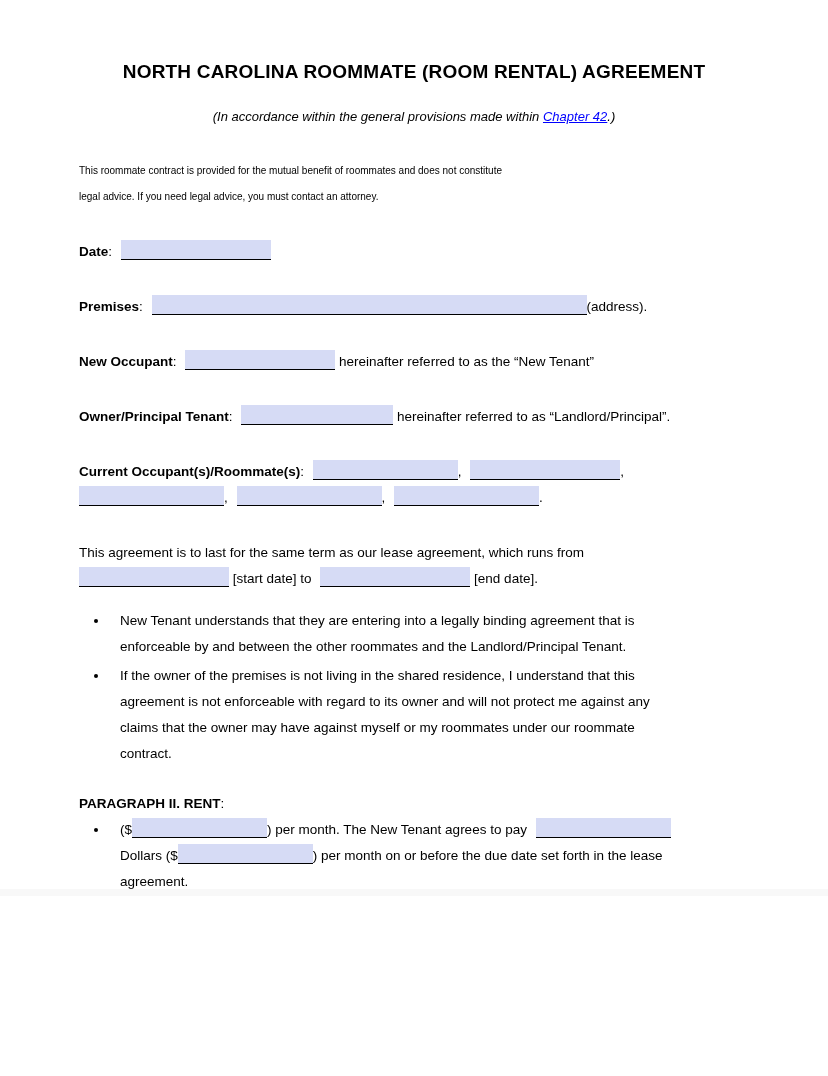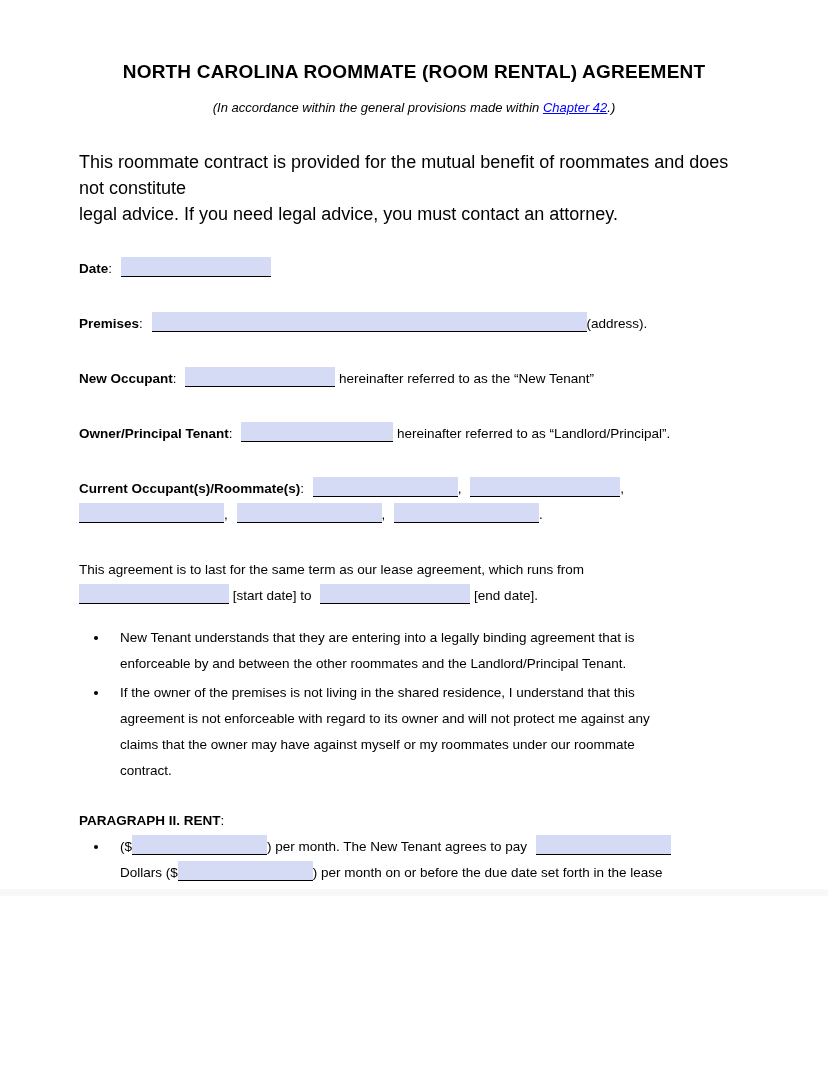--- a/index.html
+++ b/index.html
@@ -20,33 +20,33 @@
     padding: 60px 79px 0 79px;
   }
   .doc-title {
     text-align: center;
     font-size: 19px;
     font-weight: bold;
     line-height: 24px;
     letter-spacing: 0.2px;
   }
   .doc-subtitle {
-    margin-top: 15px;
+    margin-top: 24px;
     text-align: center;
     font-size: 13px;
     font-style: italic;
     line-height: 17px;
   }
   .doc-subtitle .link {
     color: #0000ff;
     text-decoration: underline;
     cursor: pointer;
   }
   .body-text {
-    font-size: 18px;
+    font-size: 10px;
     line-height: 26px;
   }
   .intro {
     margin-top: 33px;
   }
   .sec-heading {
     margin-top: 27px;
     font-size: 13.5px;
     font-weight: bold;
     line-height: 20px;

